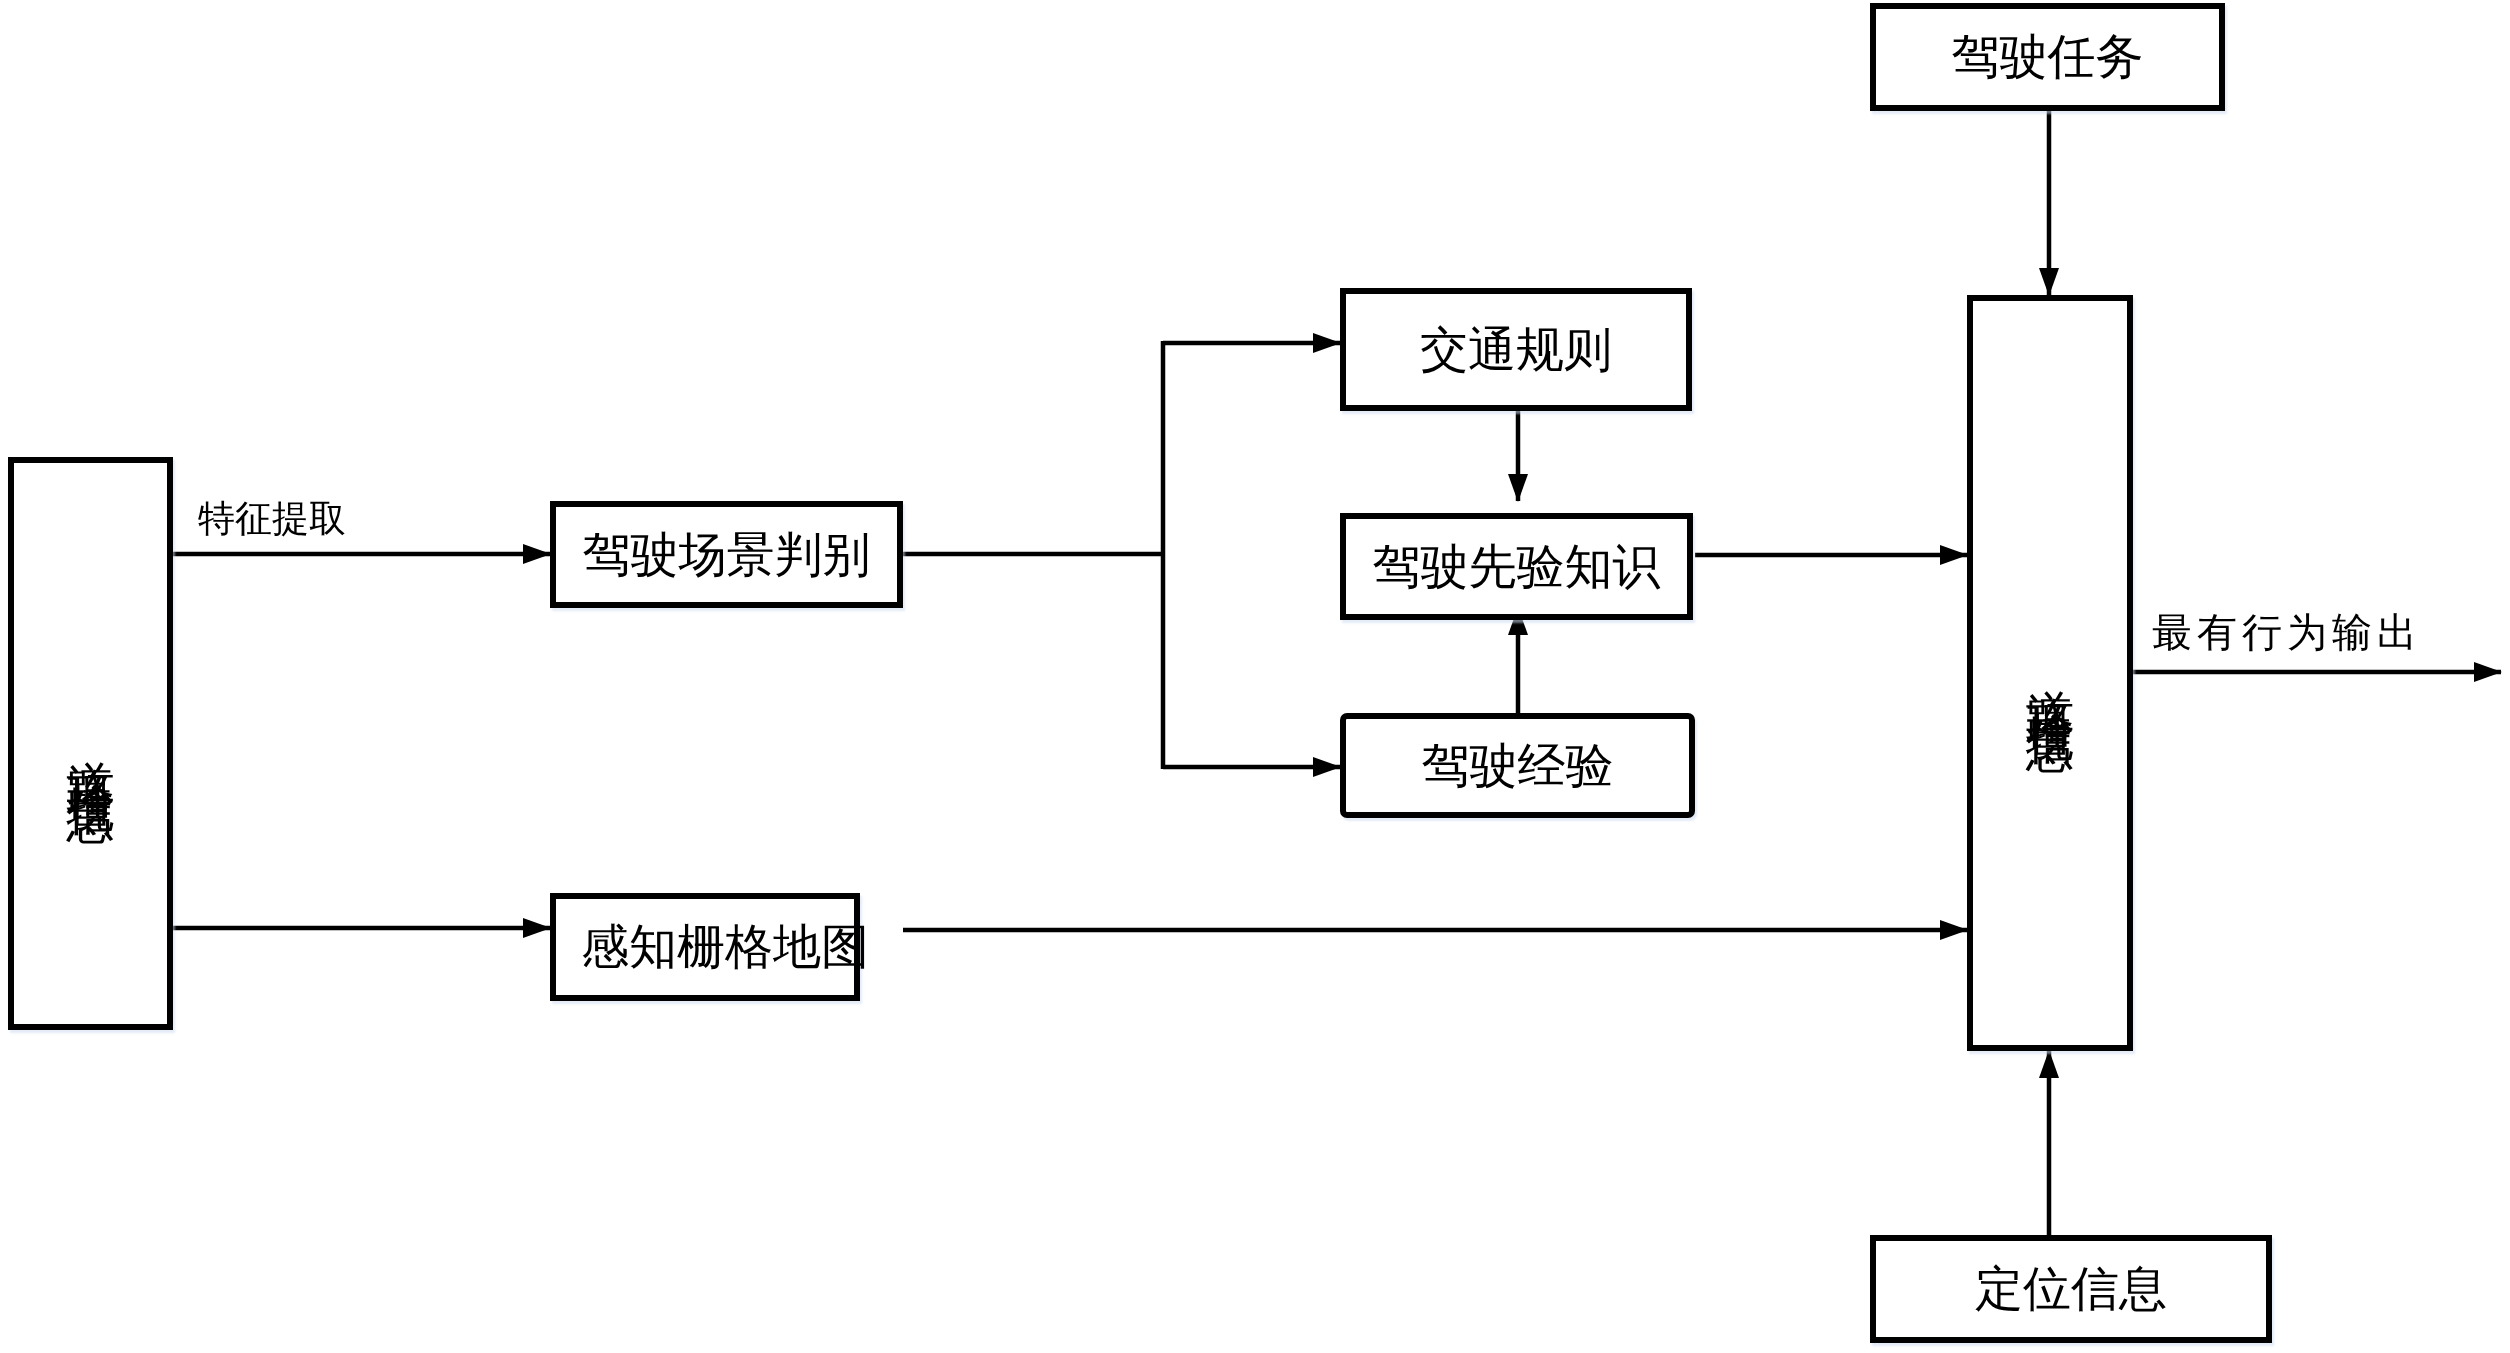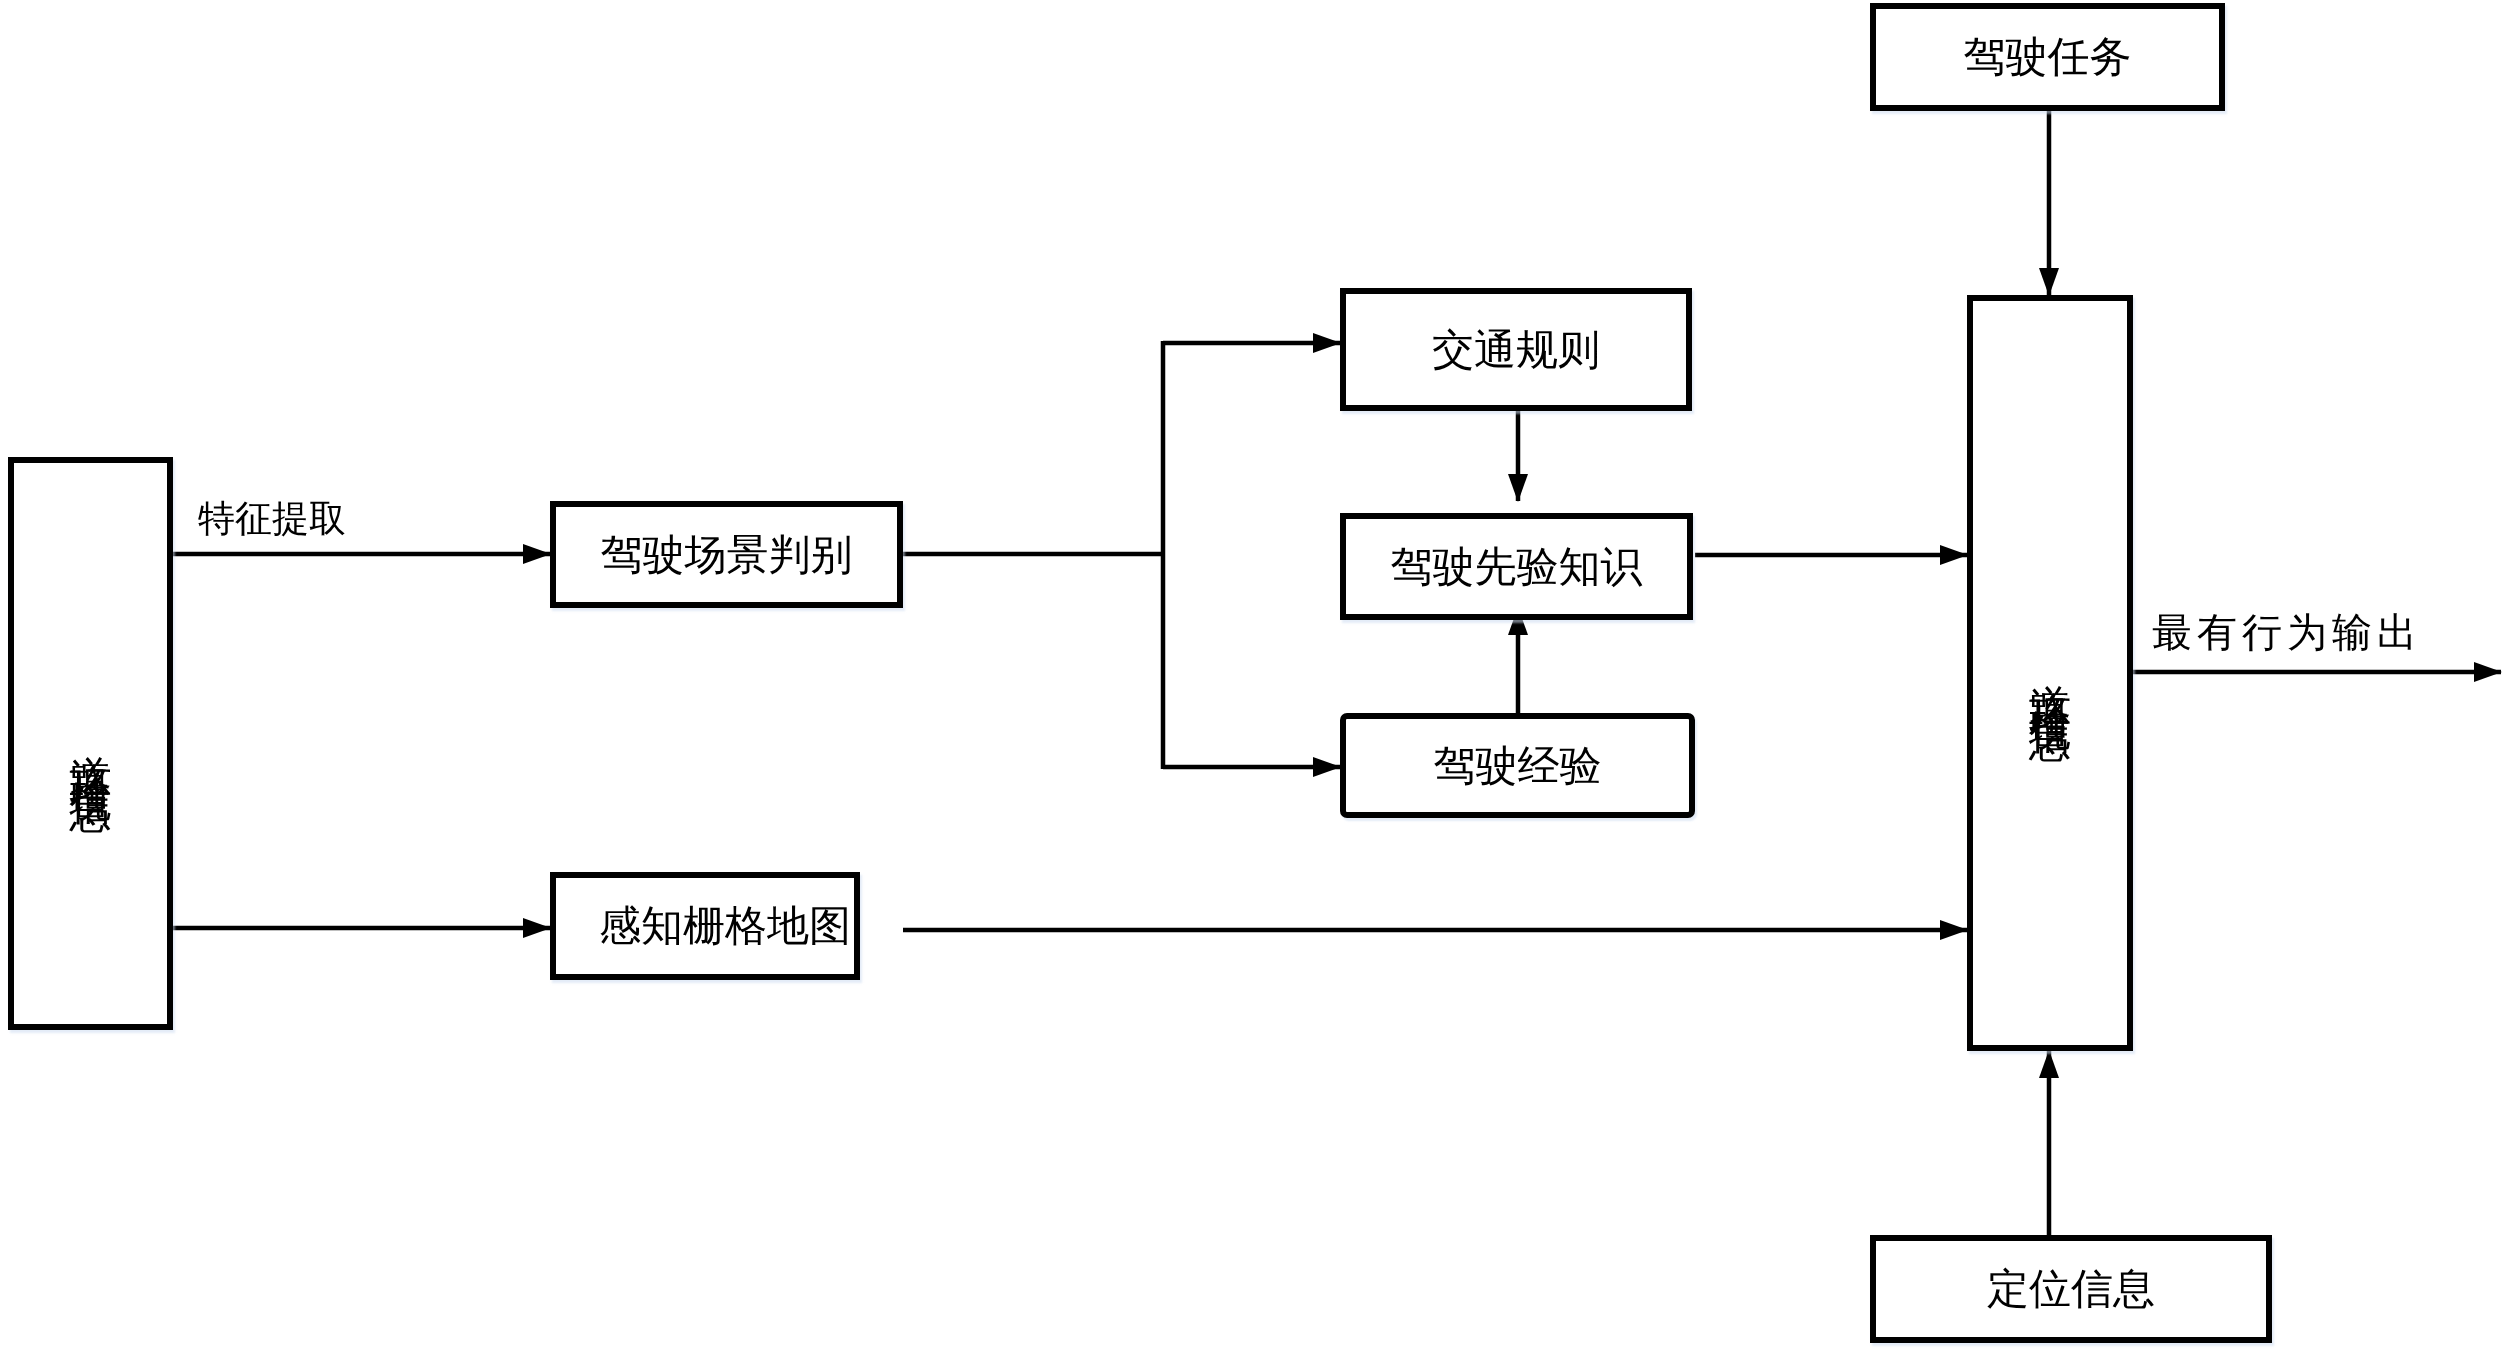--- a/index.html
+++ b/index.html
@@ -17,21 +17,21 @@
   }
   .node {
     position: absolute;
     box-sizing: border-box;
     border: 6px solid #000000;
     background: #ffffff;
     display: flex;
     align-items: center;
     justify-content: center;
     color: #000000;
-    font-size: 42px;
+    font-size: 48px;
     line-height: 1;
     white-space: nowrap;
     box-shadow: 2px 3px 2px rgba(205, 220, 240, 0.55);
     z-index: 2;
   }
   .node.vertical span {
     writing-mode: vertical-rl;
     text-orientation: upright;
     letter-spacing: 7px;
     white-space: nowrap;
@@ -60,21 +60,21 @@
     left: 0;
     top: 0;
     z-index: 1;
   }
   
   #box-env-left   { left: 8px;    top: 457px;  width: 165px; height: 573px; }
   #box-scene      { left: 550px;  top: 501px;  width: 353px; height: 107px; }
   #box-traffic    { left: 1340px; top: 288px;  width: 352px; height: 123px; }
   #box-prior      { left: 1340px; top: 501px;  width: 353px; height: 107px; margin-top: 12px; }
   #box-exp        { left: 1340px; top: 713px;  width: 355px; height: 105px; border-radius: 7px; }
-  #box-grid       { left: 550px;  top: 872px;  width: 310px; height: 108px; padding-left: 40px; }
+  #box-grid       { left: 550px;  top: 893px;  width: 310px; height: 108px; padding-left: 40px; }
   #box-task       { left: 1870px; top: 3px;    width: 355px; height: 108px; }
   #box-env-right  { left: 1967px; top: 295px;  width: 166px; height: 756px; }
   #box-loc        { left: 1870px; top: 1235px; width: 402px; height: 108px; }
 </style>
 </head>
 <body>
 
 <div id="canvas">
 
   <svg id="connector-layer" width="2510" height="1353" viewBox="0 0 2510 1353">

